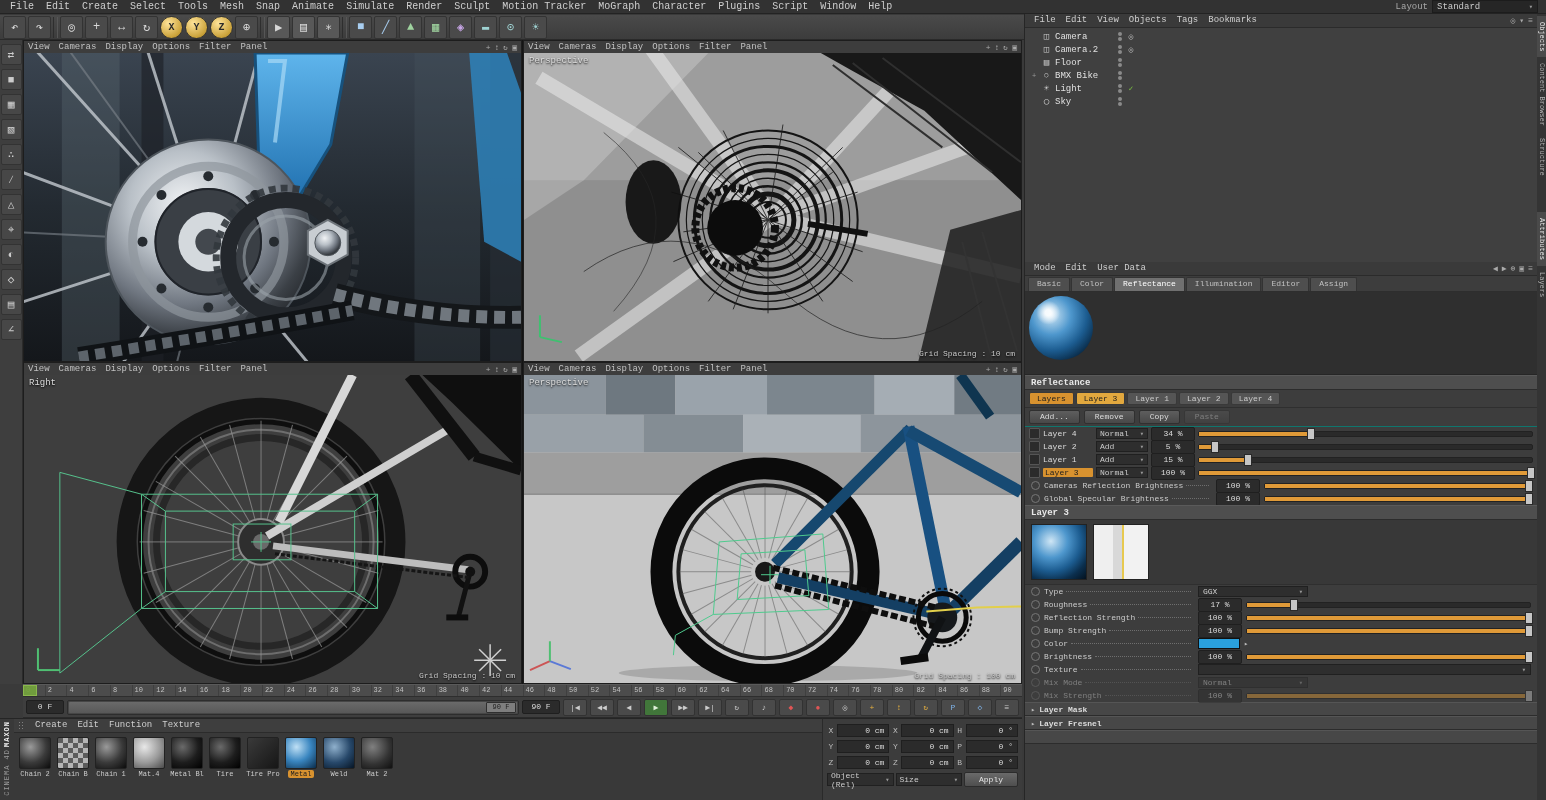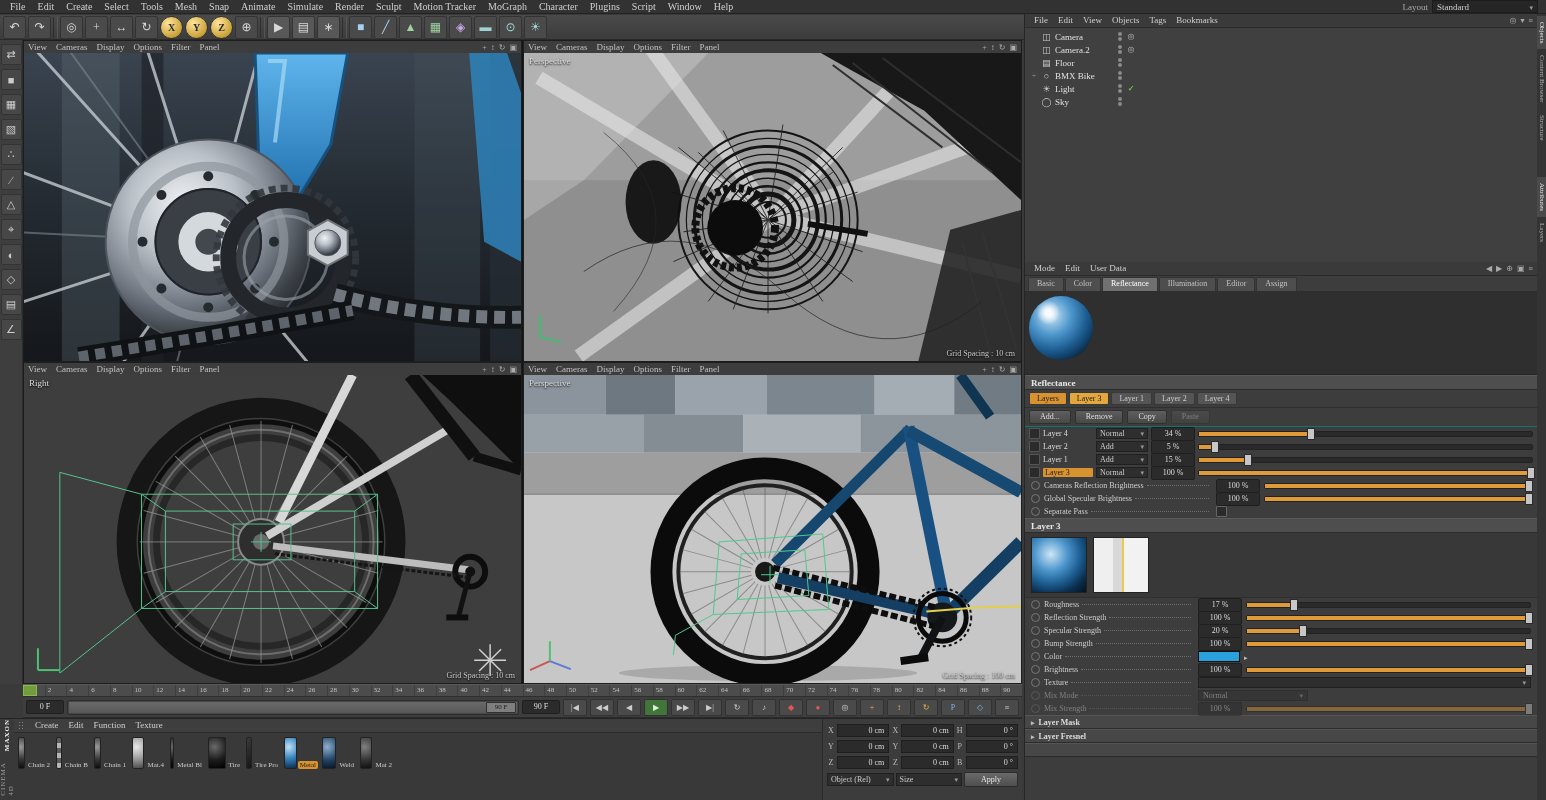--- a/index.html
+++ b/index.html
@@ -1,16 +1,16 @@
 <!DOCTYPE html>
 <html><head>
 <meta charset="utf-8">
 <style>
   html,body{margin:0;padding:0;background:#1a1a1a}
-  #app{position:relative;width:1546px;height:800px;background:#3a3a3a;font-family:Liberation Serif, serif;font-size:10px;color:#c6c6c6;overflow:hidden}
+  #app{position:relative;width:1546px;height:800px;background:#3a3a3a;font-family:Liberation Mono, monospace;font-size:10px;color:#c6c6c6;overflow:hidden}
   .spacer{flex:1}
   .caret::after{content:"▾";font-size:7px;color:#999;margin-left:3px}
   
   .menubar{position:absolute;left:0;top:0;width:1546px;height:14px;background:#323232;border-bottom:1px solid #232323;display:flex;align-items:center;padding:0 4px;box-sizing:border-box;z-index:6}
   .mitem{padding:0 6px;font-size:10px;line-height:14px;color:#cfcfcf;white-space:nowrap}
   .layout-label{color:#a8a8a8;margin-right:4px;font-size:9px}
   .layout-select{width:96px;height:11px;background:#262626;border:1px solid #1c1c1c;display:flex;align-items:center;justify-content:space-between;padding:0 4px;font-size:9px;color:#ccc;margin-right:4px}
   
   .toolbar{position:absolute;left:0;top:15px;width:1024px;height:25px;background:linear-gradient(#4a4a4a,#3c3c3c);border-bottom:1px solid #2a2a2a;display:flex;align-items:center;padding:0 3px;box-sizing:border-box;gap:2px}
   .tool{width:21px;height:21px;background:#4a4a4a;border:1px solid #333;border-radius:2px;display:flex;align-items:center;justify-content:center;font-size:12px;color:#d8d8d8;flex:none}
@@ -50,21 +50,21 @@
   .mat-panel{position:absolute;left:0;top:718px;width:822px;height:82px;background:#393939;border-top:1px solid #252525;display:flex;box-sizing:border-box}
   .branding{width:14px;display:flex;flex-direction:column;align-items:center;justify-content:flex-end;padding-bottom:4px;gap:2px;flex:none}
   .branding span{writing-mode:vertical-rl;transform:rotate(180deg);font-size:7px;letter-spacing:1px}
   .maxon{color:#f0f0f0;font-weight:bold}
   .cin{color:#9a9a9a}
   .mat-main{flex:1;display:flex;flex-direction:column}
   .mat-menu{height:13px;background:#3e3e3e;border-bottom:1px solid #2b2b2b;display:flex;align-items:center;padding-left:4px}
   .mat-menu .mitem{font-size:9px;padding:0 5px;line-height:13px}
   .grip{width:7px;height:9px;margin-right:5px;background:radial-gradient(circle,#808080 35%,transparent 40%) 0 0/3px 3px}
   .mat-thumbs{flex:1;display:flex;align-items:flex-start;padding:4px;gap:4px}
-  .mat{width:34px;display:flex;flex-direction:row;align-items:flex-end;gap:1px;flex:none}
+  .mat{width:34px;display:flex;flex-direction:column;align-items:center;gap:1px;flex:none}
   .mat-thumb{width:30px;height:30px;border:1px solid #222;border-radius:2px}
   .mat-name{font-size:7px;color:#ccc;white-space:nowrap;padding:0 2px;border-radius:2px}
   .mat-name.selected{background:#d8922f;color:#1d1d1d}
   .m-dark{background:radial-gradient(circle at 35% 30%,#9a9a9a,#3a3a3a 55%,#0c0c0c)}
   .m-checker{background:repeating-conic-gradient(#b5b5b5 0 25%,#5c5c5c 0 50%) 0 0/10px 10px}
   .m-gray{background:radial-gradient(circle at 35% 30%,#e8e8e8,#9a9a9a 55%,#4a4a4a)}
   .m-black{background:radial-gradient(circle at 35% 30%,#6a6a6a,#1d1d1d 55%,#000)}
   .m-flat{background:linear-gradient(135deg,#3a3a3a,#161616)}
   .m-blue{background:radial-gradient(circle at 35% 30%,#bfe0f5,#3a86c0 50%,#0a2c4a)}
   .m-navy{background:radial-gradient(circle at 35% 30%,#8fb0cc,#27486a 55%,#061525)}
@@ -1167,34 +1167,37 @@
           <span class="p-label wide">
             <span>Global Specular Brightness</span>
             <i class="dots"></i>
           </span>
           <span class="field lval">100 %</span>
           <span class="lslider">
             <i class="fill" style="width: 100%;"></i>
           </span>
         </div>
 
-      <div class="prop-row">
-        <span class="p-circle"></span>
-        <span class="p-label wide">
-            <span>Separate Pass</span>
-            <i class="dots"></i>
-          </span>
-        <span class="chkbox"></span>
-      </div>
       <div class="am-sec">Layer 3</div>
       <div class="l3-thumbs">
         <div class="t-sphere"></div>
         <div class="t-stripes"></div>
       </div>
 
+        <div class="prop-row">
+          <span class="p-circle"></span>
+          <span class="p-label">
+            <span>Type</span>
+            <i class="dots"></i>
+          </span>
+          <span class="dd">
+            <span>GGX</span>
+            <span class="caret"></span>
+          </span>
+        </div>
 
 
         <div class="prop-row">
           <span class="p-circle"></span>
           <span class="p-label">
             <span>Roughness</span>
             <i class="dots"></i>
           </span>
           <span class="field lval">17 %</span>
           <span class="lslider">
@@ -1207,31 +1210,20 @@
           <span class="p-label">
             <span>Reflection Strength</span>
             <i class="dots"></i>
           </span>
           <span class="field lval">100 %</span>
           <span class="lslider">
             <i class="fill" style="width: 100%;"></i>
           </span>
         </div>
 
-        <div class="prop-row">
-          <span class="p-circle"></span>
-          <span class="p-label">
-            <span>Specular Strength</span>
-            <i class="dots"></i>
-          </span>
-          <span class="field lval">20 %</span>
-          <span class="lslider">
-            <i class="fill" style="width: 20%;"></i>
-          </span>
-        </div>
 
         <div class="prop-row">
           <span class="p-circle"></span>
           <span class="p-label">
             <span>Bump Strength</span>
             <i class="dots"></i>
           </span>
           <span class="field lval">100 %</span>
           <span class="lslider">
             <i class="fill" style="width: 100%;"></i>

